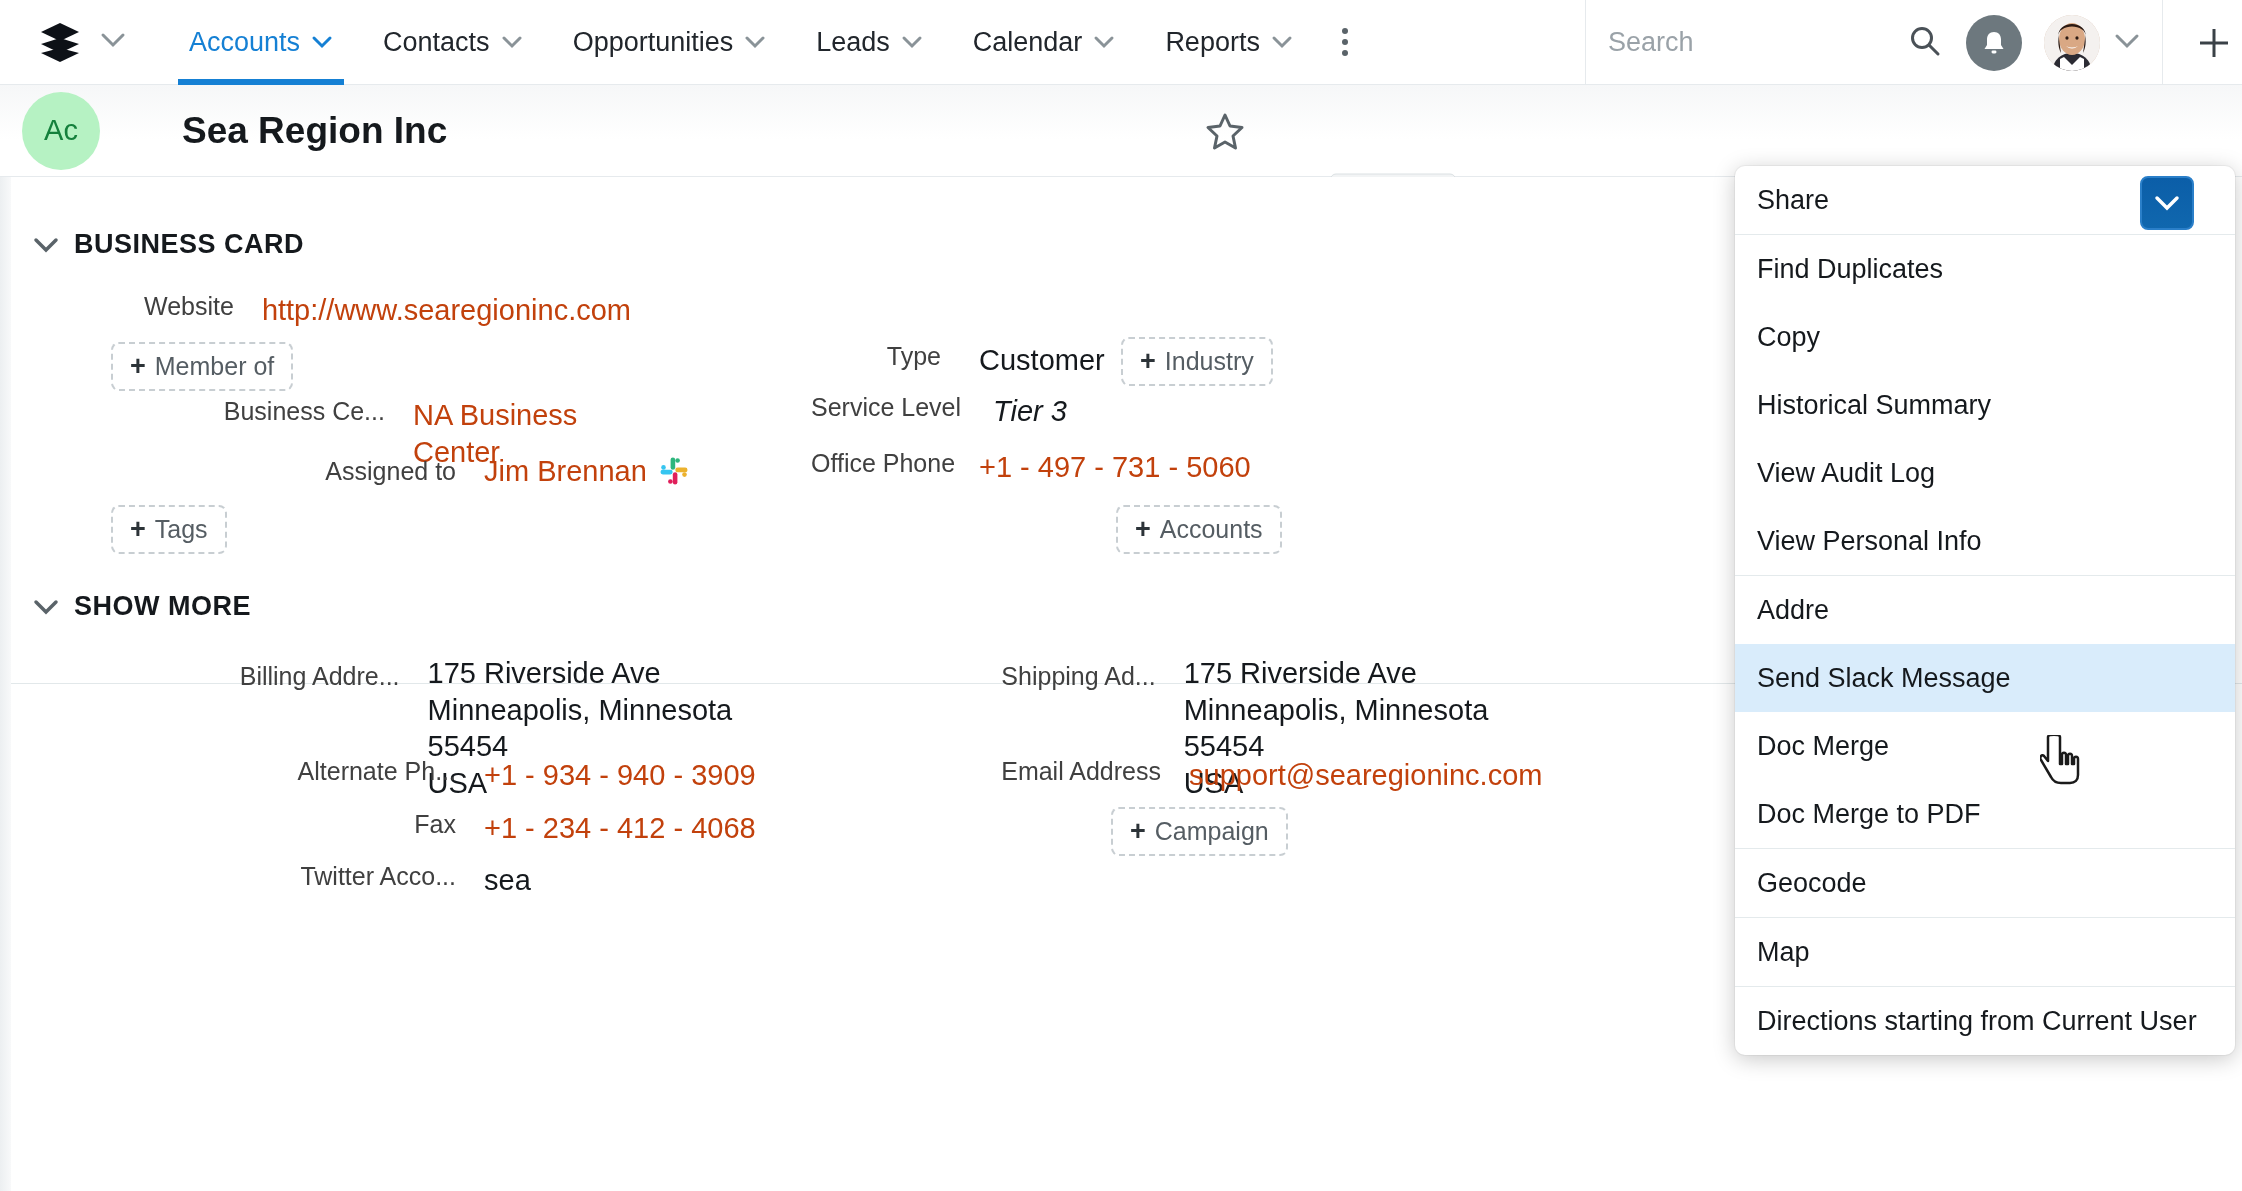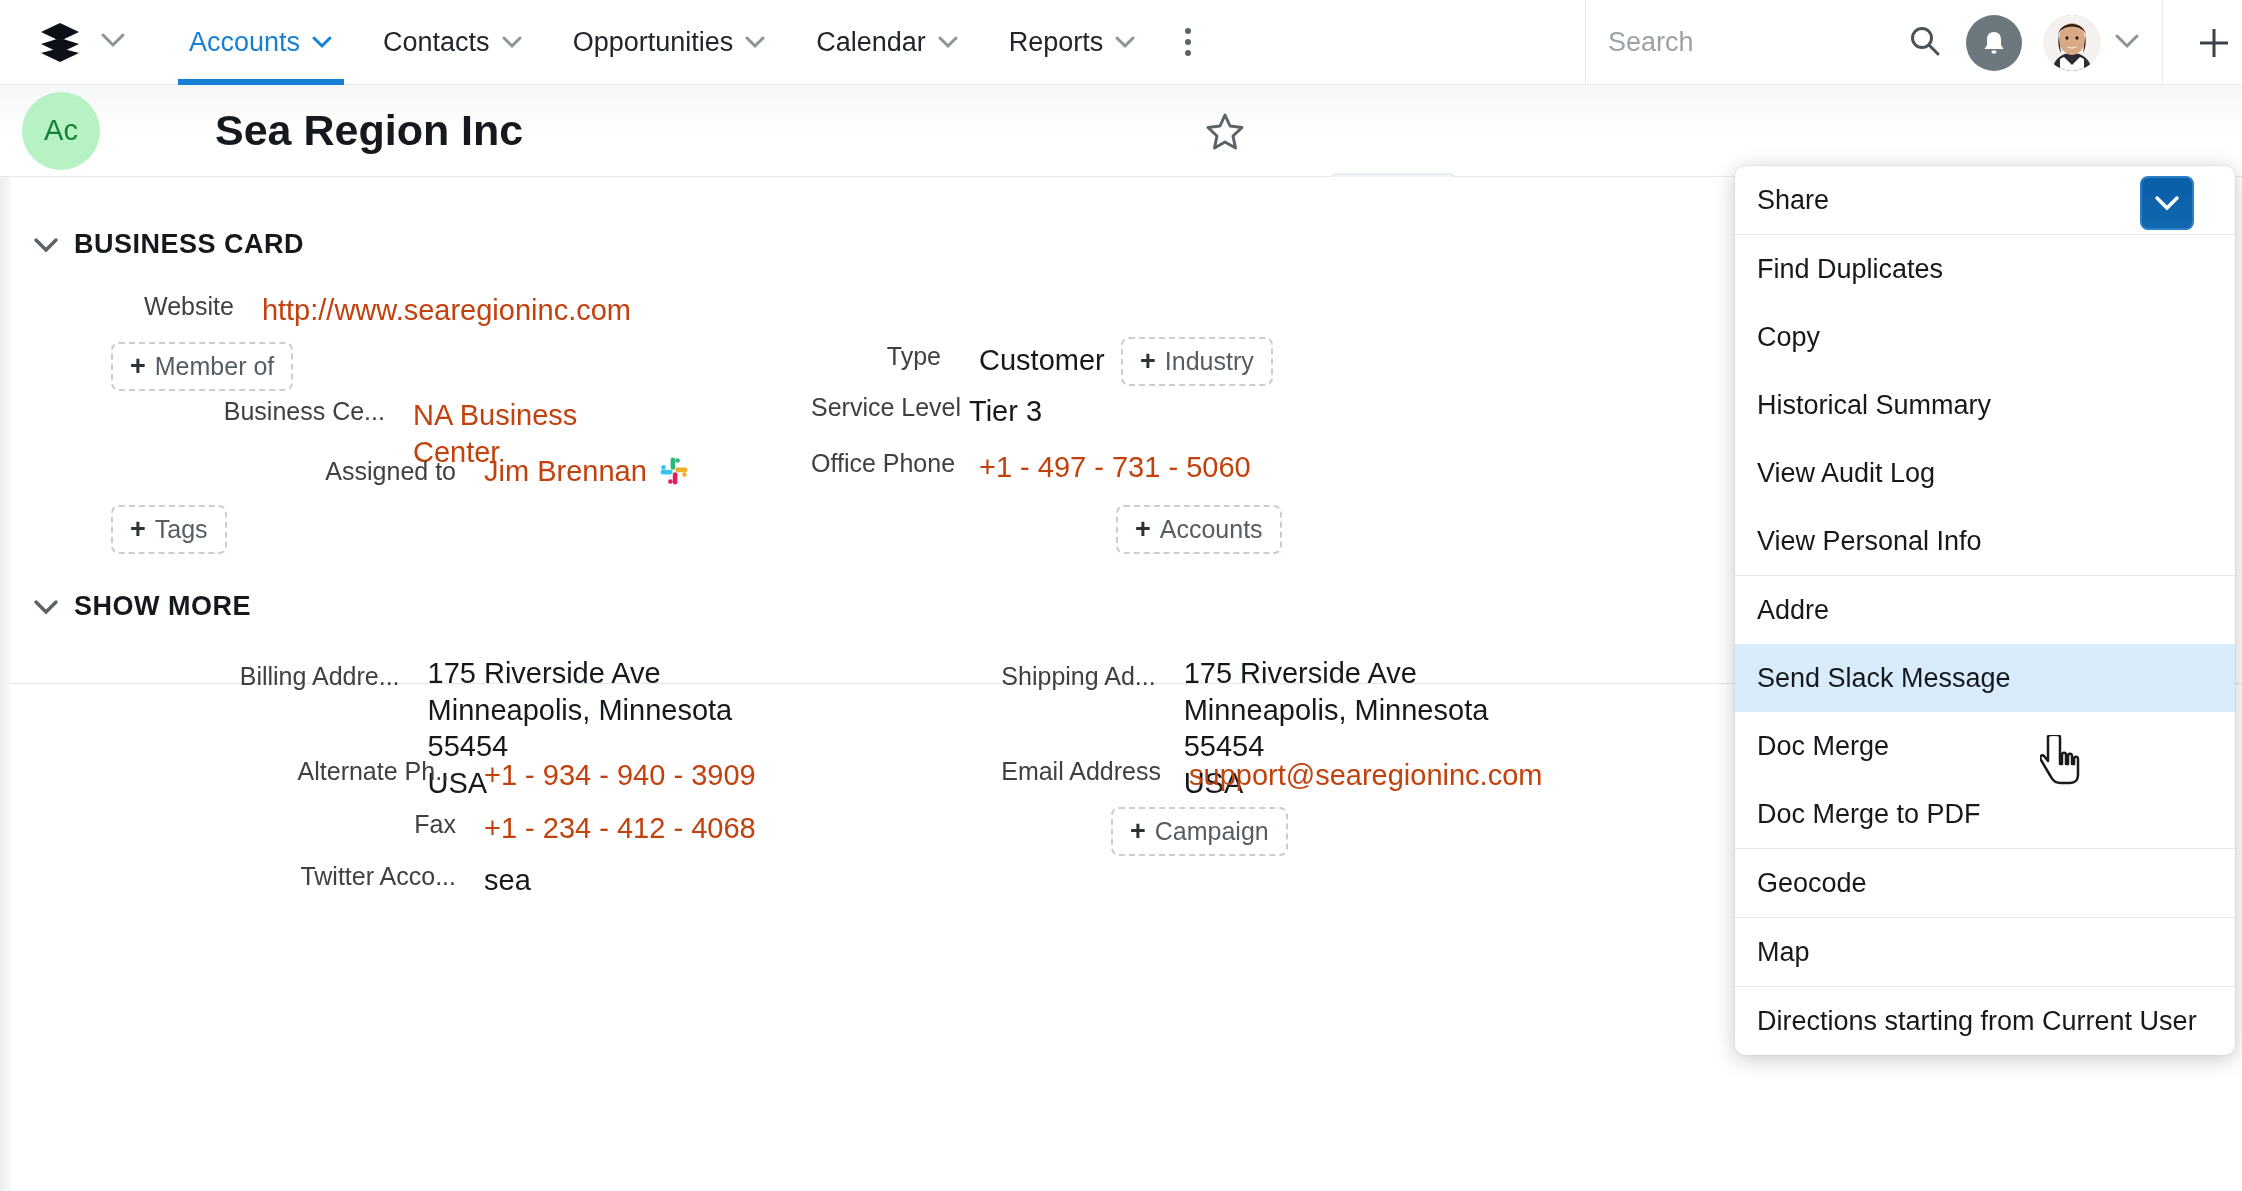--- a/index.html
+++ b/index.html
@@ -70,21 +70,21 @@
     position:absolute; top: 85px; left: 0; width: 2242px; height: 92px;
     background: linear-gradient(#f6f7f8, #ffffff 60%);
     border-bottom: 1px solid #e6eaed;
     display:flex; align-items:center;
   }
   .rec-avatar {
     width: 78px; height: 78px; border-radius: 50%; background: #b6f2c3;
     color: #14803c; font-size: 29px; display:flex; align-items:center;
     justify-content:center; margin-left: 22px;
   }
-  .rec-title { margin-left: 115px; font-size: 43px; font-weight: bold; color: #15191d; }
+  .rec-title { margin-left: 82px; font-size: 37px; font-weight: bold; color: #15191d; }
   .star-btn { position:absolute; left: 1205px; top: 26px; cursor:pointer; }
   .follow-btn {
     position:absolute; left: 1330px; top: 115px; transform: translateY(-50%);
     background: #f2f4f5; border: 1px solid #dbe0e3; border-radius: 6px;
     font-size: 25px; color: #232a30; padding: 11px 26px; cursor: pointer;
     font-family: "Liberation Sans", sans-serif;
   }
   .nav-arrows { position:absolute; left: 1940px; top: 118px; transform: translateY(-50%);
                 display:flex; gap: 30px; align-items:center; }
   .arr { font-size: 34px; cursor:pointer; }
@@ -190,20 +190,28 @@
       <div class="navitem">
         <span>Contacts</span>
         <span class="cv">
           <svg width="22" height="14" viewBox="0 0 22 14">
               <path d="M3 3 L11 11 L19 3" stroke="currentColor" stroke-width="3" fill="none" stroke-linecap="round"></path>
             </svg>
         </span>
       </div>
       <div class="navitem">
         <span>Opportunities</span>
+        <span class="cv">
+          <svg width="22" height="14" viewBox="0 0 22 14">
+              <path d="M3 3 L11 11 L19 3" stroke="currentColor" stroke-width="3" fill="none" stroke-linecap="round"></path>
+            </svg>
+        </span>
+      </div>
+      <div class="navitem">
+        <span>Leads</span>
         <span class="cv">
           <svg width="22" height="14" viewBox="0 0 22 14">
               <path d="M3 3 L11 11 L19 3" stroke="currentColor" stroke-width="3" fill="none" stroke-linecap="round"></path>
             </svg>
         </span>
       </div>
       <div class="navitem">
         <span>Calendar</span>
         <span class="cv">
           <svg width="22" height="14" viewBox="0 0 22 14">
@@ -370,21 +378,21 @@
       </div>
     </div>
 
     <div class="fieldrow" style="left:800px; top:165px; width:600px;">
       <div class="flabel" style="width:130px;">Type</div>
       <div class="fvalue" style="margin-left:38px;">Customer</div>
     </div>
 
     <div class="fieldrow" style="left:800px; top:216px; width:600px;">
       <div class="flabel" style="width:130px;">Service Level</div>
-      <div class="fvalue" style="margin-left:28px;">Tier 3</div>
+      <div class="fvalue" style="margin-left:52px;font-style:italic;">Tier 3</div>
     </div>
 
     <div class="fieldrow" style="left:800px; top:272px; width:600px;">
       <div class="flabel" style="width:130px;">Office Phone</div>
       <div class="fvalue link" style="margin-left:38px;">+1 - 497 - 731 - 5060</div>
     </div>
 
     <div class="fieldrow" style="left:1105px; top:328px;">
       <div class="chip">
         <span class="pl">+</span>

